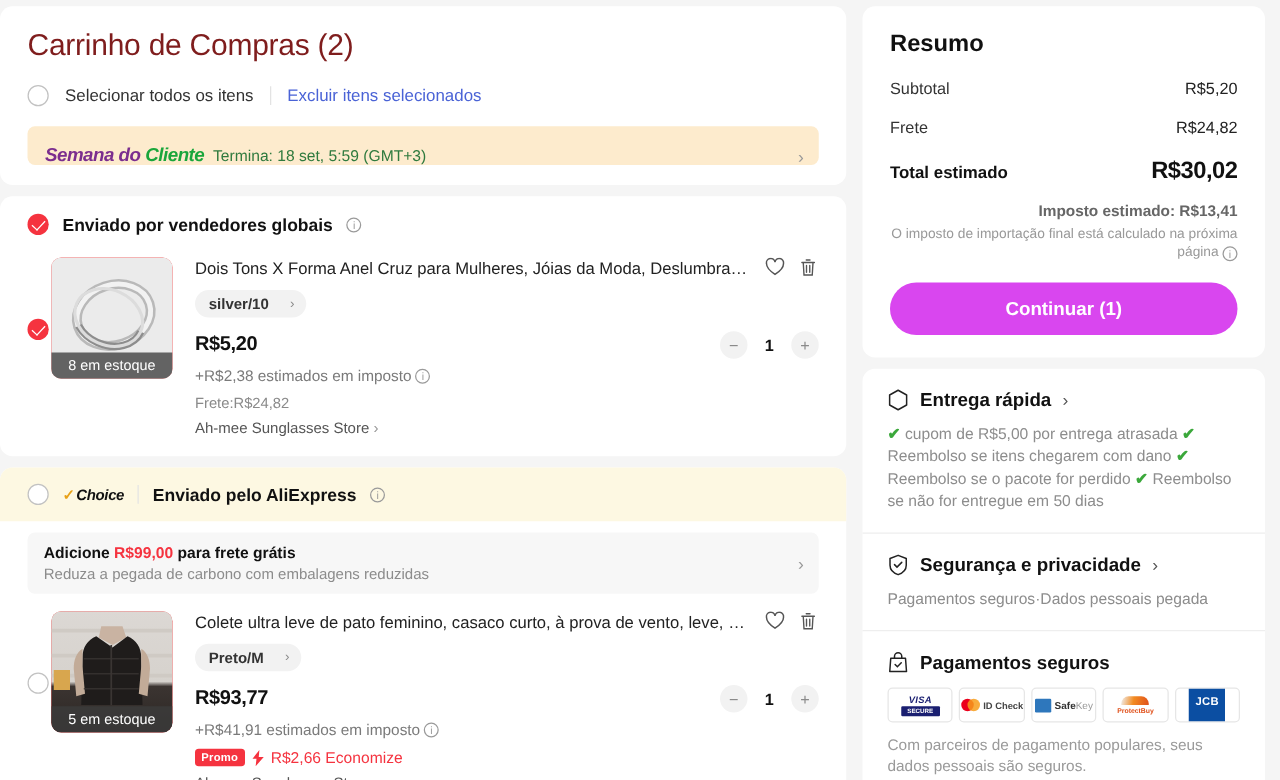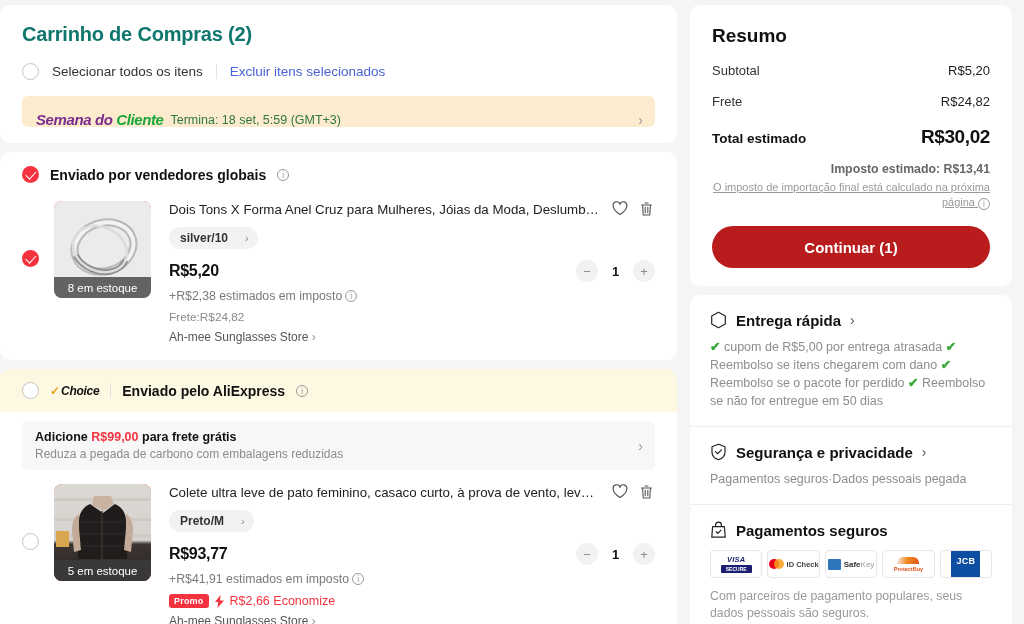--- a/index.html
+++ b/index.html
@@ -11,21 +11,21 @@
     -webkit-font-smoothing: antialiased;
   }
   .page { display: flex; width: 1024px; height: 624px; gap: 13px; padding: 5px 0 0 0; }
   .col-left { width: 677px; display: flex; flex-direction: column; gap: 9px; }
   .col-right { width: 322px; display: flex; flex-direction: column; gap: 9px; }
 
   .card { background: #fff; border-radius: 10px; }
 
   
   .hdr { padding: 18px 22px 16px 22px; }
-  .cart-title { font-size: 20px; font-weight: bold; color: #0f766e; letter-spacing: -0.2px; }
+  .cart-title { font-size: 24px; font-weight: normal; color: #7f1d1d; letter-spacing: -0.2px; }
   .selrow { display: flex; align-items: center; margin-top: 17px; gap: 13px; }
   .circle {
     width: 17px; height: 17px; border-radius: 50%;
     border: 1.4px solid #c2c2c2; background: #fff; flex: none;
   }
   .circle.checked {
     border: none; background: #f5333f;
     display: flex; align-items: center; justify-content: center;
   }
   .circle.checked::after {
@@ -68,21 +68,21 @@
     padding: 9px 12px 9px 13px; display: flex; align-items: center;
   }
   .ship-promo-l1 { font-size: 12.5px; font-weight: bold; color: #111; }
   .ship-promo-l1 .amt { color: #f5333f; }
   .ship-promo-l2 { font-size: 12px; color: #8c8c8c; margin-top: 3px; }
 
   
   .prow { display: flex; padding: 14px 22px 16px 22px; align-items: flex-start; }
   .prow-check { width: 17px; margin-top: 49px; flex: none; }
   .pimg {
-    width: 97px; height: 97px; border-radius: 8px; margin-left: 15px;
+    width: 97px; height: 97px; border-radius: 8px; margin-left: 2px;
     position: relative; overflow: hidden; flex: none; background: #ef4444;
   }
   .stock-bar {
     position: absolute; left: 0; right: 0; bottom: 0; height: 21px;
     background: rgba(60,60,60,.78); color: #fff; font-size: 11.5px;
     display: flex; align-items: center; justify-content: center;
   }
   .pinfo { flex: 1; margin-left: 18px; min-width: 0; }
   .ptitle-row { display: flex; align-items: flex-start; gap: 11px; }
   .ptitle {
@@ -120,24 +120,24 @@
   
   .sum { padding: 20px 22px 18px 22px; }
   .sum-title { font-size: 19px; font-weight: bold; color: #111; }
   .sum-row { display: flex; justify-content: space-between; align-items: baseline; margin-top: 16px; }
   .sum-k { font-size: 13px; color: #333; }
   .sum-v { font-size: 13px; color: #222; }
   .sum-row.total { margin-top: 17px; }
   .sum-row.total .sum-k { font-weight: bold; font-size: 13.5px; color: #111; }
   .sum-row.total .sum-v { font-weight: bold; font-size: 19px; color: #111; letter-spacing: -0.4px; }
   .tax-est { text-align: right; font-size: 12.3px; color: #666; margin-top: 14px; font-weight: bold; }
-  .tax-note { text-align: right; font-size: 11px; color: #999; line-height: 15px; margin-top: 4px; text-decoration: underline; }
+  .tax-note { text-align: right; font-size: 11px; color: #999; line-height: 15px; margin-top: 4px; }
   .btn-continue {
     margin-top: 16px; width: 100%; height: 42px; border: none; border-radius: 21px;
-    background: #b91c1c; color: #fff; font-size: 15px; font-weight: bold;
+    background: #d946ef; color: #fff; font-size: 15px; font-weight: bold;
     font-family: inherit; cursor: pointer;
   }
 
   .blk { padding: 16px 20px 16px 20px; }
   .blk + .blk { border-top: 1px solid #eee; }
   .blk-head { display: flex; align-items: center; gap: 9px; }
   .blk-title { font-size: 15px; font-weight: bold; color: #111; }
   .blk-chev { color: #555; font-size: 14px; }
   .blk-body { font-size: 12.5px; color: #8d8d8d; line-height: 18px; margin-top: 9px; }
   .tick { color: #3ba83b; font-weight: bold; }

